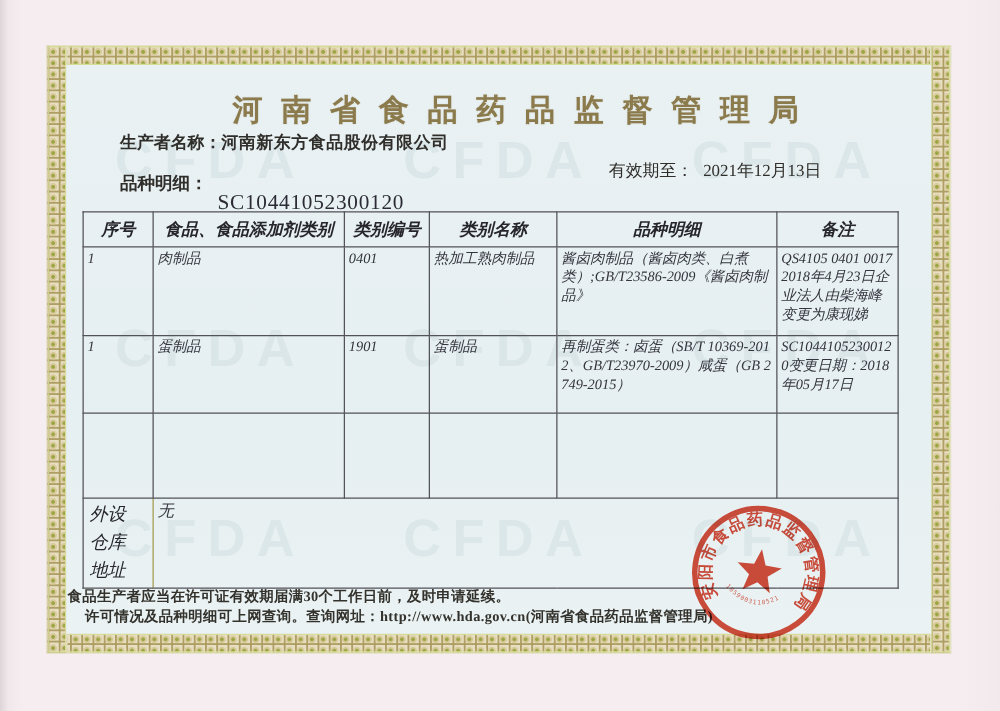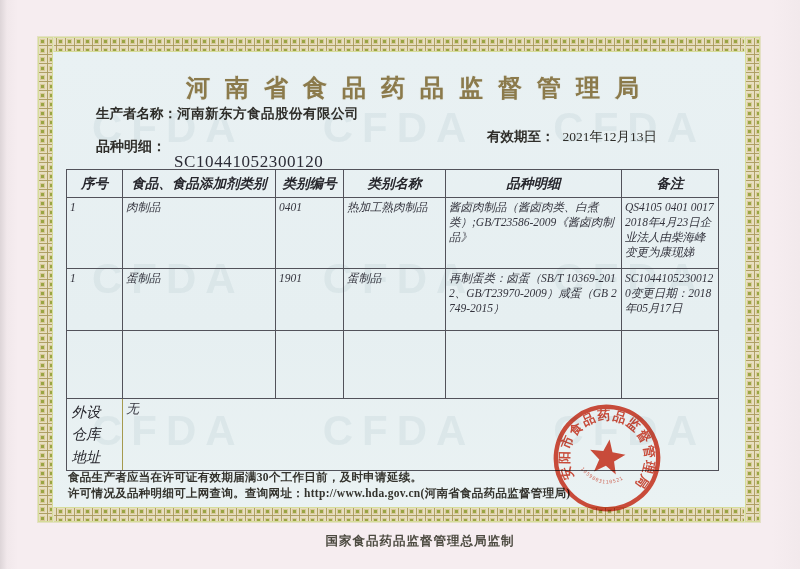--- a/index.html
+++ b/index.html
@@ -47,21 +47,21 @@
     text-align:center;font-size:24px;font-weight:bold;letter-spacing:15px;
     color:#8b7a4b;text-shadow:0 0 1px rgba(139,122,75,.35);
   }
   .abs{position:absolute;}
   .lbl{font-weight:bold;margin-top:36px;}
   .producer{left:96px;top:105px;font-size:13.5px;}
   .producer .val{font-weight:bold;letter-spacing:.5px;}
   .license-value{left:174px;top:124px;font-size:17px;color:#2b2b35;letter-spacing:.6px;margin-top:28px;}
   .license-label{left:96px;top:138px;font-size:14px;font-weight:bold;}
   .valid{left:487px;top:128px;font-size:13.5px;}
-  .valid .lbl{font-weight:bold;margin-right:8px;text-align:right;}
+  .valid .lbl{font-weight:normal;margin-right:8px;text-align:right;}
 
   table.detail{
     position:absolute;left:66px;top:169px;width:652px;
     border-collapse:collapse;table-layout:fixed;
     font-size:11.5px;color:#34343e;font-style:italic;
   }
   table.detail td,table.detail th{
     border:1px solid #52525a;vertical-align:top;
     padding:2px 3px;line-height:1.3;overflow:hidden;
     font-weight:normal;text-align:left;word-break:break-all;
@@ -72,21 +72,21 @@
   }
   tr.r-head{height:28px;} tr.r1{height:71px;} tr.r2{height:62px;}
   tr.r3{height:68px;} tr.r4{height:69px;}
   td.no{padding-left:1px;}
   td.wh-label{text-align:center;vertical-align:middle;font-weight:bold;font-size:14.5px;color:#26262c;}
   td.wh-label span{display:inline-block;width:32px;line-height:1.55;text-align:center;}
   td.wh-val{font-size:13px;padding:8px 6px;}
   tr.r4 td.wh-label{border-right-color:#a59a4e;}
 
   .note{font-size:11.5px;font-weight:bold;color:#33322c;letter-spacing:.3px;}
-  .note1{left:68px;top:470px;}
+  .note1{left:54px;top:470px;}
   .note2{left:68px;top:486px;}
   .issuer{left:462px;top:482px;font-size:13px;}
   .issuer .lbl{font-size:13.5px;margin-right:6px;}
   .issuer .val{font-weight:bold;letter-spacing:1px;color:#2c2b33;}
 
   .bottom-note{
     left:120px;top:533px;width:600px;text-align:center;
     font-size:12.5px;font-weight:bold;color:#4c4a40;letter-spacing:1px;
   }
 
@@ -181,21 +181,20 @@
       </td>
       <td class="wh-val" colspan="5">无</td>
     </tr>
   </tbody>
     </table>
 
   <div class="note note1 abs">食品生产者应当在许可证有效期届满30个工作日前，及时申请延续。</div>
   <div class="note note2 abs">许可情况及品种明细可上网查询。查询网址：http://www.hda.gov.cn(河南省食品药品监督管理局)</div>
 
 
-  <div class="bottom-note abs">国家食品药品监督管理总局监制</div>
 
   <svg class="stamp" viewBox="0 0 120 120" xmlns="http://www.w3.org/2000/svg">
     <defs>
       <path id="arcTop" d="M60,99 a39,39 0 1,1 0,-78 a39,39 0 1,1 0,78" fill="none"></path>
       <path id="arcBottom" d="M32,72 Q60,100 88,72" fill="none"></path>
     </defs>
     <circle cx="60" cy="60" r="52" fill="none" stroke="#d8402c" stroke-width="4.5"></circle>
     <polygon fill="#d8402c" points="60,41 64.7,53.5 78.1,54.1 67.6,62.5 71.2,75.4 60,68 48.8,75.4 52.4,62.5 41.9,54.1 55.3,53.5"></polygon>
     <text font-size="13" font-weight="bold" fill="#d8402c" letter-spacing="1.5" font-family="Liberation Serif, DejaVu Serif, serif">
       <textPath href="#arcTop" xlink:href="#arcTop" startOffset="35">安阳市食品药品监督管理局</textPath>

